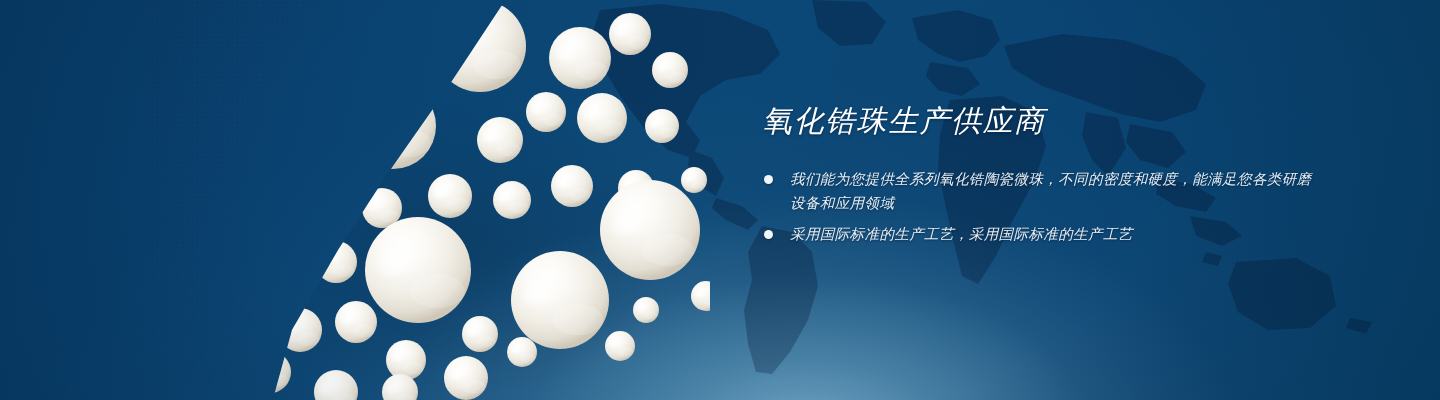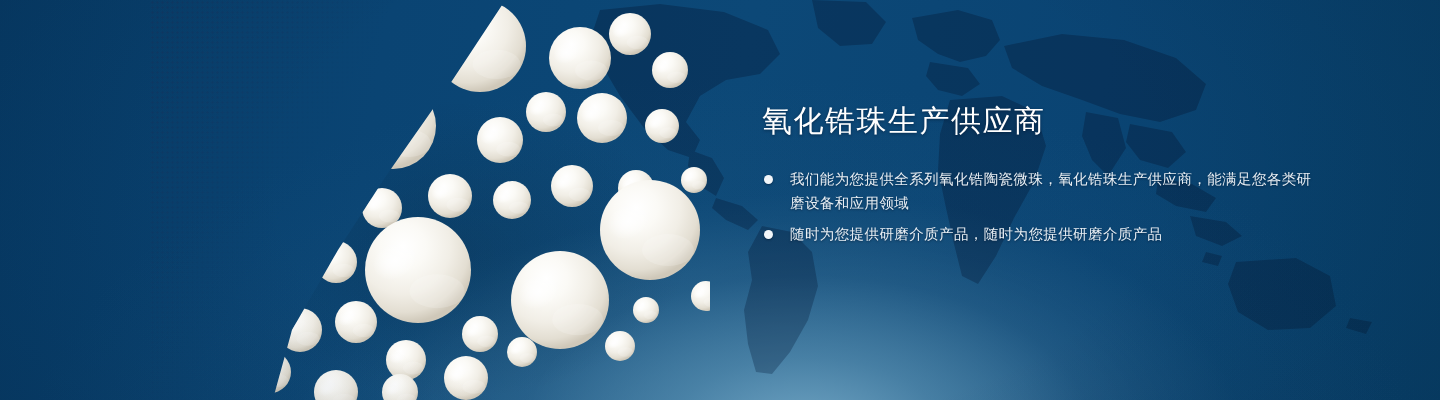--- a/index.html
+++ b/index.html
@@ -10,20 +10,21 @@
   }
   * { box-sizing: border-box; }
 
   .banner {
     position: relative;
     width: 1440px;
     height: 400px;
     overflow: hidden;
     font-family: "Liberation Sans", "DejaVu Sans", sans-serif;
     background: #0a4272;
+    font-style: italic;
   }
 
   
   .bg-base {
     position: absolute;
     inset: 0;
     background:
       radial-gradient(ellipse 620px 340px at 56% 108%,
           rgba(116,168,198,0.95) 0%,
           rgba(88,143,177,0.70) 22%,
@@ -256,22 +257,22 @@
   <div class="halftone"></div>
 
   <div class="bg-vignette"></div>
 
   <div class="copy">
     <h1 class="headline">氧化锆珠生产供应商</h1>
 
     <ul class="bullets">
       <li class="bullet">
         <span class="bullet-dot"></span>
-        <span class="bullet-text">我们能为您提供全系列氧化锆陶瓷微珠，氧化锆珠生产供应商，能满足您各类研磨设备和应用领域</span>
+        <span class="bullet-text">我们能为您提供全系列氧化锆陶瓷微珠，不同的密度和硬度，能满足您各类研磨设备和应用领域</span>
       </li>
       <li class="bullet">
         <span class="bullet-dot"></span>
-        <span class="bullet-text">随时为您提供研磨介质产品，随时为您提供研磨介质产品</span>
+        <span class="bullet-text">采用国际标准的生产工艺，采用国际标准的生产工艺</span>
       </li>
     </ul>
   </div>
 
 </div>
 
 </body></html>

